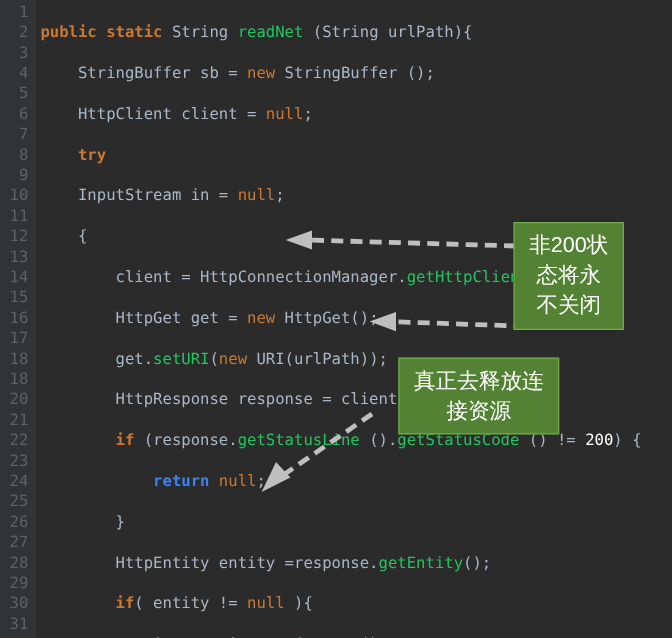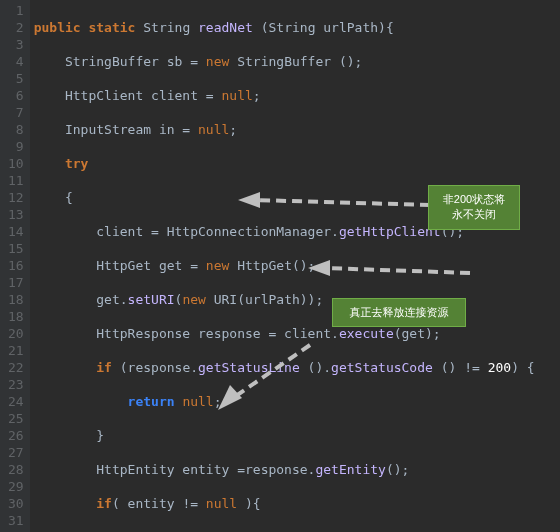--- a/index.html
+++ b/index.html
@@ -29,33 +29,33 @@
   background: #2b2b2b;
   padding: 2px 0 2px 4px;
   line-height: 17px;
   white-space: pre;
   color: #a9b7c6;
   position: relative;
 }
 .line { display: block; min-height: 17px; }
 .kw { color: #cc7832; font-weight: bold; }
 .num { color: #ffffff; }
-.fn { color: #c4b5fd; }
+.fn { color: #22c55e; }
 .null { color: #cc7832; }
 .new { color: #cc7832; }
 .ret { color: #3b82f6; font-weight: bold; }
 .ul { text-decoration: underline; text-decoration-color: #787878; }
 
 .callout {
   position: absolute;
   background: #548235;
   border: 1px solid #70ad47;
   color: #ffffff;
   font-family: sans-serif;
-  font-size: 11px;
+  font-size: 18px;
   padding: 6px 10px;
   text-align: center;
   line-height: 1.4;
   z-index: 10;
 }
 .c1 { top: 185px; left: 428px; width: 92px; }
 .c2 { top: 298px; left: 300px; width: 134px; margin-left: 32px; }
 
 .arrow {
   position: absolute;
@@ -98,22 +98,22 @@
     <span class="ln">28</span>
     <span class="ln">29</span>
     <span class="ln">30</span>
     <span class="ln">31</span>
   </div>
 
   <div class="code">
 <span class="line"><span class="kw">public</span> <span class="kw">static</span> <span>String</span> <span class="fn">readNet</span> <span>(String urlPath){</span></span>
 <span class="line">    <span>StringBuffer sb = </span><span class="new">new</span><span> StringBuffer ();</span></span>
 <span class="line">    <span>HttpClient client = </span><span class="null">null</span><span>;</span></span>
+<span class="line">    <span class="kw">try</span></span>
 <span class="line">    <span>InputStream in = </span><span class="null">null</span><span>;</span></span>
-<span class="line">    <span class="kw">try</span></span>
 <span class="line">    <span>{</span></span>
 <span class="line">        <span>client = HttpConnectionManager.</span><span class="fn">getHttpClient</span><span>();</span></span>
 <span class="line">        <span>HttpGet get = </span><span class="new">new</span><span> HttpGet();</span></span>
 <span class="line">        <span>get.</span><span class="fn">setURI</span><span>(</span><span class="new">new</span><span> URI(urlPath));</span></span>
 <span class="line">        <span>HttpResponse response = client.</span><span class="fn">execute</span><span>(get);</span></span>
 <span class="line">        <span class="kw">if</span><span> (response.</span><span class="fn">getStatusLine</span><span> ().</span><span class="fn">getStatusCode</span><span> () != </span><span class="num">200</span><span>) {</span></span>
 <span class="line">            <span class="ret">return</span><span> </span><span class="null">null</span><span>;</span></span>
 <span class="line">        <span>}</span></span>
 <span class="line">        <span>HttpEntity entity =response.</span><span class="fn">getEntity</span><span>();</span></span>
 <span class="line">        <span class="kw">if</span><span>( entity != </span><span class="null">null</span><span> ){</span></span>

